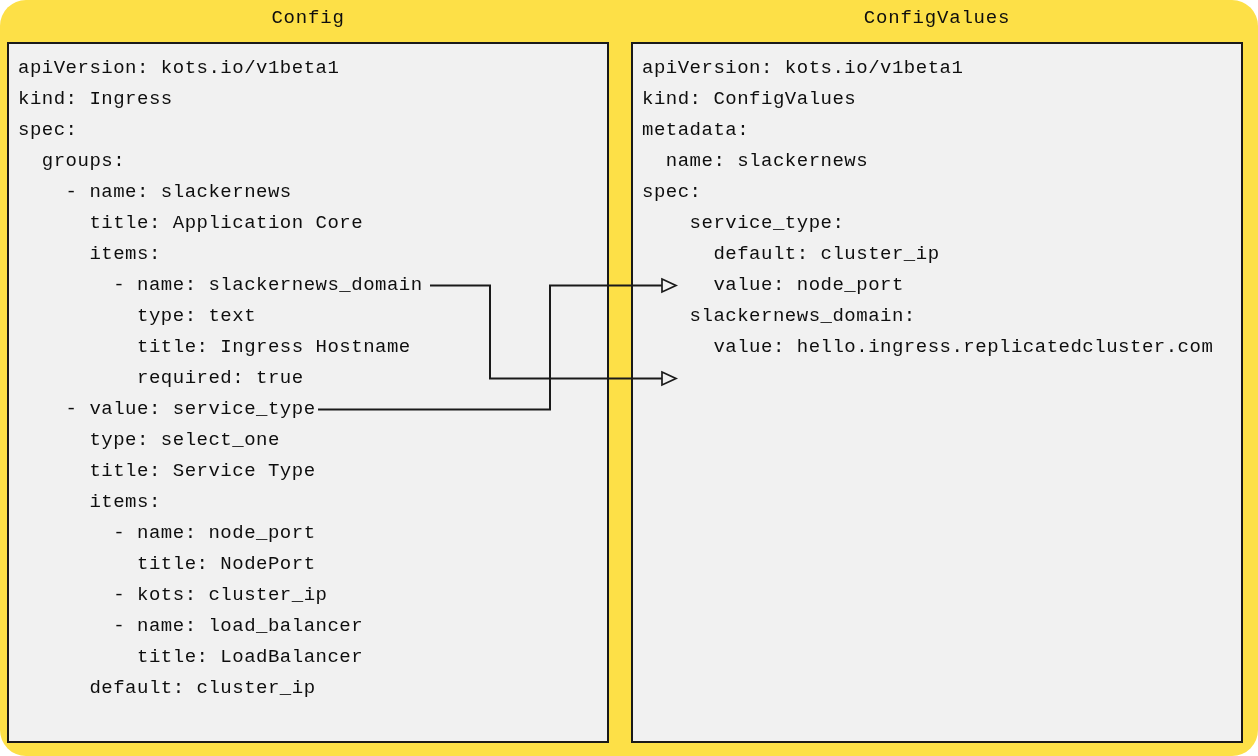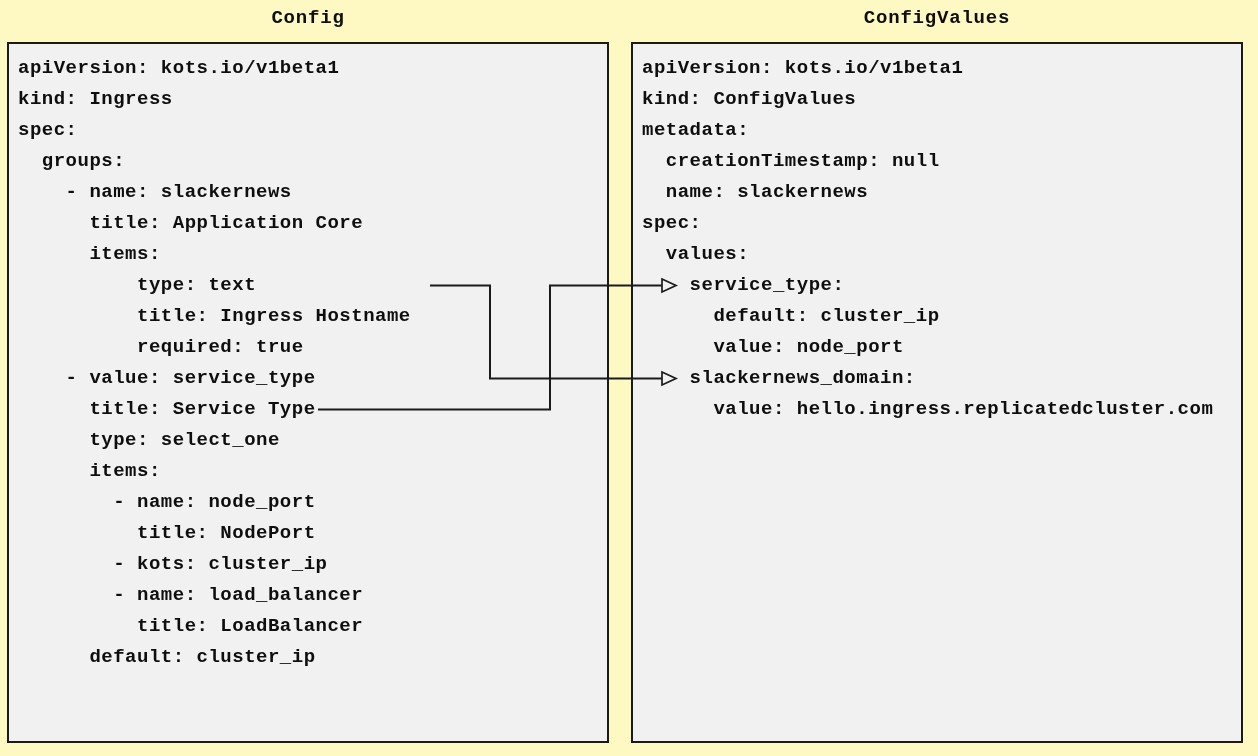--- a/index.html
+++ b/index.html
@@ -1,23 +1,24 @@
 <!DOCTYPE html>
 <html><head>
 <meta charset="utf-8">
 <style>
   html,body{margin:0;padding:0;background:#ffffff;}
   .canvas{
     position:relative;
     width:1258px;height:756px;
-    background:#fef9c3;
+    background:#fde047;
     font-family:"Liberation Mono", monospace;
-    font-weight:bold;
+    font-weight:normal;
     color:#0e0e0e;
     overflow:hidden;
+    border-radius:26px;
   }
   .panel-title{
     position:absolute;
     top:7px;
     font-size:19px;
     letter-spacing:.8px;
     text-align:center;
     white-space:pre;
   }
   .panel-title.left{left:7px;width:602px;}
@@ -56,43 +57,42 @@
   <div class="panel-title right">ConfigValues</div>
 
   <div class="code-box left-box">
     <div class="code-line">apiVersion: kots.io/v1beta1</div>
     <div class="code-line">kind: Ingress</div>
     <div class="code-line">spec:</div>
     <div class="code-line">  groups:</div>
     <div class="code-line">    - name: slackernews</div>
     <div class="code-line">      title: Application Core</div>
     <div class="code-line">      items:</div>
+    <div class="code-line">        - name: slackernews_domain</div>
     <div class="code-line">          type: text</div>
     <div class="code-line">          title: Ingress Hostname</div>
     <div class="code-line">          required: true</div>
     <div class="code-line">    - value: service_type</div>
+    <div class="code-line">      type: select_one</div>
     <div class="code-line">      title: Service Type</div>
-    <div class="code-line">      type: select_one</div>
     <div class="code-line">      items:</div>
     <div class="code-line">        - name: node_port</div>
     <div class="code-line">          title: NodePort</div>
     <div class="code-line">        - kots: cluster_ip</div>
     <div class="code-line">        - name: load_balancer</div>
     <div class="code-line">          title: LoadBalancer</div>
     <div class="code-line">      default: cluster_ip</div>
   </div>
 
   <div class="code-box right-box">
     <div class="code-line">apiVersion: kots.io/v1beta1</div>
     <div class="code-line">kind: ConfigValues</div>
     <div class="code-line">metadata:</div>
-    <div class="code-line">  creationTimestamp: null</div>
     <div class="code-line">  name: slackernews</div>
     <div class="code-line">spec:</div>
-    <div class="code-line">  values:</div>
     <div class="code-line">    service_type:</div>
     <div class="code-line">      default: cluster_ip</div>
     <div class="code-line">      value: node_port</div>
     <div class="code-line">    slackernews_domain:</div>
     <div class="code-line">      value: hello.ingress.replicatedcluster.com</div>
   </div>
 
   <svg class="connectors" width="1258" height="756" viewBox="0 0 1258 756">
 
     <path d="M430 285.5 H490 V378.5 H662" fill="none" stroke="#1a1a1a" stroke-width="2"></path>

